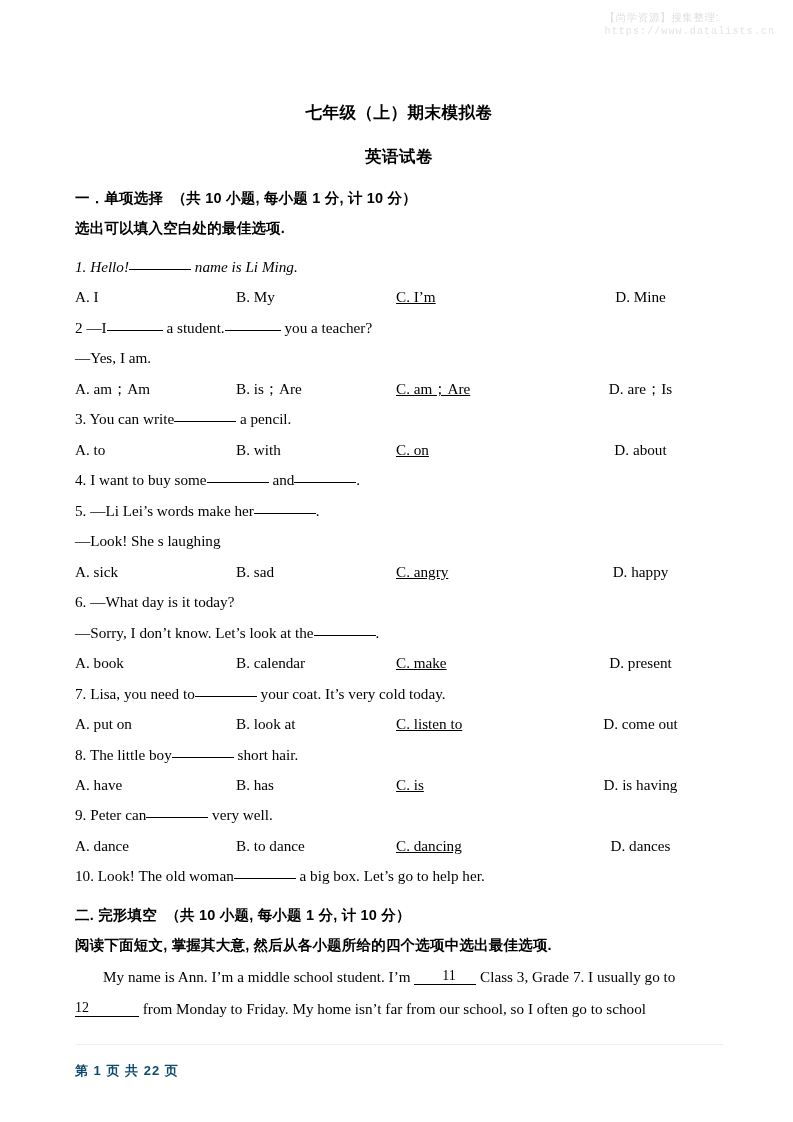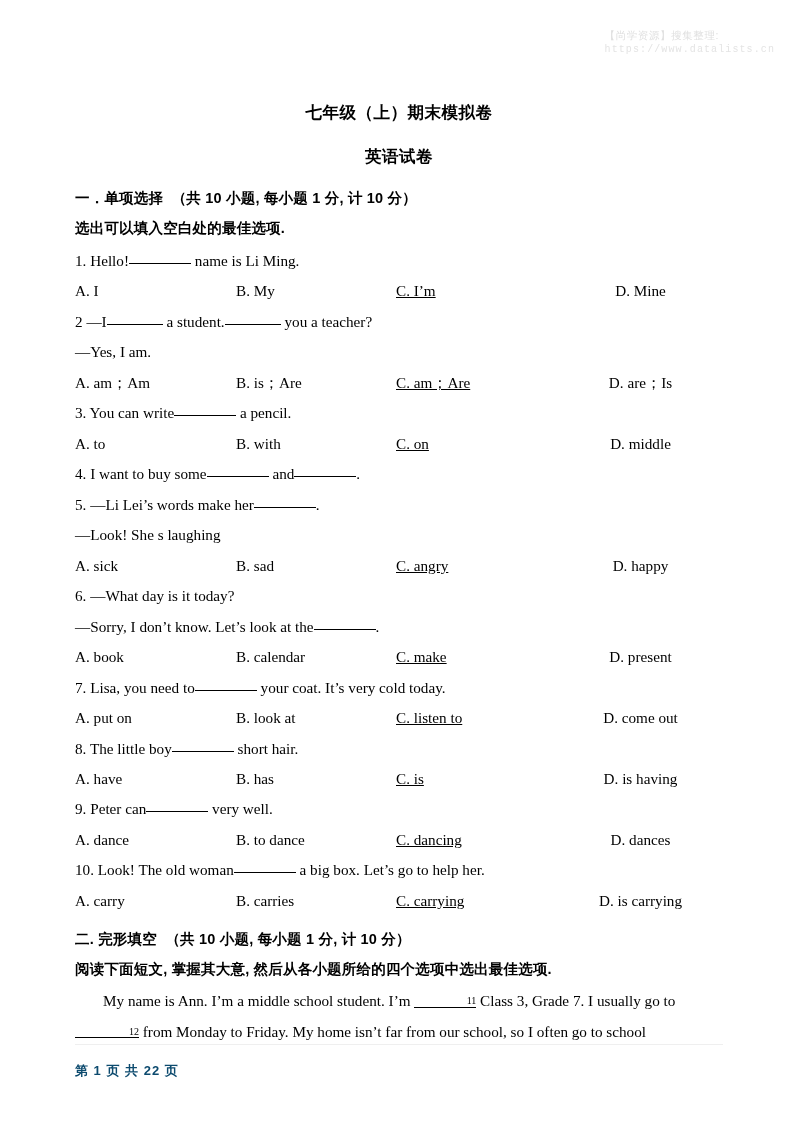--- a/index.html
+++ b/index.html
@@ -16,21 +16,21 @@
     width: 793px;
     height: 1122px;
     background: #ffffff;
     overflow: hidden;
     box-sizing: border-box;
   }
 
   
   .watermark {
     position: absolute;
-    top: 28px;
+    top: 10px;
     right: 18px;
     text-align: left;
     color: #e2e2e2;
     line-height: 1.45;
     user-select: none;
     pointer-events: none;
   }
   .watermark .wm-cn {
     font-family: "Liberation Sans", "DejaVu Sans", sans-serif;
     font-size: 10.5px;
@@ -79,21 +79,21 @@
     margin-top: 11px;
     letter-spacing: 0.2px;
   }
 
   .q-line {
     font-size: 15.2px;
     margin-top: 13px;
     white-space: pre-wrap;
     line-height: 1.15;
   }
-  .q-line.first { margin-top: 14px; }
+  .q-line.first { margin-top: 20px; font-style: italic; }
 
   .blank {
     display: inline-block;
     border-bottom: 1.4px solid #000;
     vertical-align: baseline;
     position: relative;
     top: -2px;
   }
   .blank.w-sm { width: 56px; }
   .blank.w-md { width: 62px; }
@@ -117,22 +117,22 @@
     font-size: 15.2px;
     margin-top: 13px;
     line-height: 1.15;
     white-space: pre-wrap;
   }
   .passage-line.indent { text-indent: 28px; }
 
   .numblank {
     display: inline-block;
     border-bottom: 1.4px solid #000;
-    text-align: right;
-    font-size: 10px;
+    text-align: left;
+    font-size: 14px;
     position: relative;
     top: -2px;
   }
   .numblank.w1 { width: 62px; }
   .numblank.w2 { width: 64px; }
 
   
   .footer-rule {
     position: absolute;
     left: 75px;
@@ -185,21 +185,21 @@
           <span>A. am；Am</span>
           <span>B. is；Are</span>
           <span>C. am；Are</span>
           <span>D. are；Is</span>
         </div>
         <div class="q-line"><span>3. You can write</span><span class="blank w-md"></span><span> a pencil.</span></div>
         <div class="opts">
           <span>A. to</span>
           <span>B. with</span>
           <span>C. on</span>
-          <span>D. middle</span>
+          <span>D. about</span>
         </div>
         <div class="q-line"><span>4. I want to buy some</span><span class="blank w-md"></span><span> and</span><span class="blank w-md"></span><span>.</span></div>
         <div class="q-line"><span>5. —Li Lei’s words make her</span><span class="blank w-md"></span><span>.</span></div>
         <div class="q-line">—Look! She s laughing</div>
         <div class="opts">
           <span>A. sick</span>
           <span>B. sad</span>
           <span>C. angry</span>
           <span>D. happy</span>
         </div>
@@ -226,26 +226,20 @@
           <span>D. is having</span>
         </div>
         <div class="q-line"><span>9. Peter can</span><span class="blank w-md"></span><span> very well.</span></div>
         <div class="opts">
           <span>A. dance</span>
           <span>B. to dance</span>
           <span>C. dancing</span>
           <span>D. dances</span>
         </div>
         <div class="q-line"><span>10. Look! The old woman</span><span class="blank w-md"></span><span> a big box. Let’s go to help her.</span></div>
-        <div class="opts">
-          <span>A. carry</span>
-          <span>B. carries</span>
-          <span>C. carrying</span>
-          <span>D. is carrying</span>
-        </div>
       </div>
 
     <div class="sec-head">二. 完形填空  （共 10 小题, 每小题 1 分, 计 10 分）</div>
     <div class="sec-sub">阅读下面短文, 掌握其大意, 然后从各小题所给的四个选项中选出最佳选项.</div>
 
     <div class="passage-line indent"><span>My name is Ann. I’m a middle school student. I’m </span><span class="numblank w1">11</span><span> Class 3, Grade 7. I usually go to</span></div>
 
     <div class="passage-line"><span class="numblank w2">12</span><span> from Monday to Friday. My home isn’t far from our school, so I often go to school</span></div>
 
   </div>

